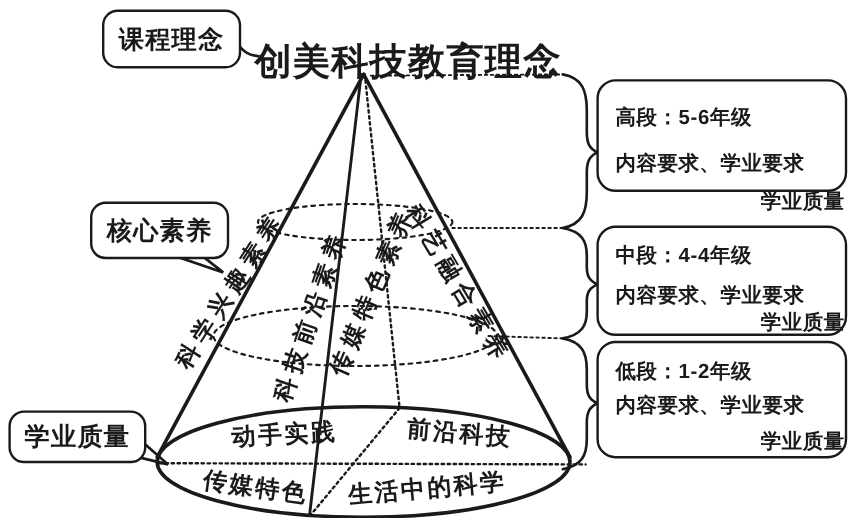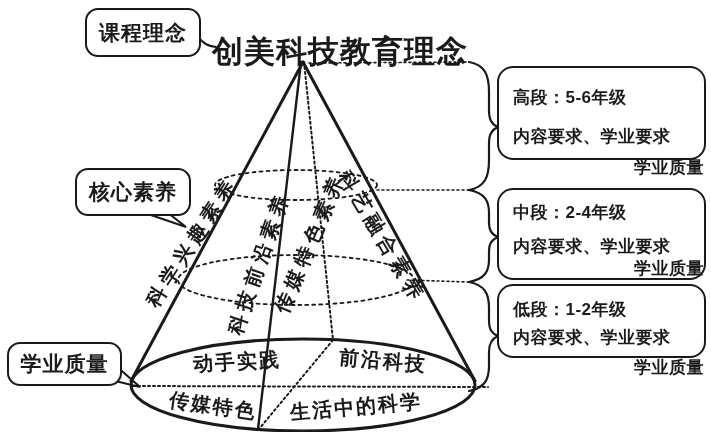--- a/index.html
+++ b/index.html
@@ -33,21 +33,21 @@
   .b-hands{left:237px;top:362px;transform:translate(-50%,-50%) rotate(-3deg);}
   .b-front{left:383px;top:361px;transform:translate(-50%,-50%) rotate(5deg);}
   .b-media{left:213px;top:406px;transform:translate(-50%,-50%) rotate(8deg);}
   .b-life{left:356px;top:407px;transform:translate(-50%,-50%) rotate(-5deg);}
   .stage-box{
     position:absolute;left:497px;width:209px;border:2.5px solid #1a1a1a;border-radius:16px;
     background:#fff;font-weight:bold;font-size:17px;letter-spacing:0.5px;box-sizing:border-box;
   }
   .sb1{top:66px;height:94px;}
   .sb2{top:188px;height:92px;}
-  .sb3{top:284px;height:74px;}
+  .sb3{top:284px;height:98px;}
   .stage-line{position:absolute;left:14px;white-space:nowrap;}
   .stage-line.center{left:0;right:0;text-align:right;}
   .sb1 .ln1{top:18px;} .sb1 .ln2{top:57px;} .sb1 .ln3{top:88px;}
   .sb2 .ln1{top:11px;} .sb2 .ln2{top:45px;} .sb2 .ln3{top:67px;}
   .sb3 .ln1{top:12px;} .sb3 .ln2{top:40px;} .sb3 .ln3{top:70px;}
 </style>
 </head>
 <body>
 
 <div class="canvas">
@@ -100,21 +100,21 @@
   <div class="base-lab b-front">前沿科技</div>
   <div class="base-lab b-media">传媒特色</div>
   <div class="base-lab b-life">生活中的科学</div>
 
   <div class="stage-box sb1">
     <div class="stage-line ln1">高段：5-6年级</div>
     <div class="stage-line ln2">内容要求、学业要求</div>
     <div class="stage-line ln3 center">学业质量</div>
   </div>
   <div class="stage-box sb2">
-    <div class="stage-line ln1">中段：2-4年级</div>
+    <div class="stage-line ln1">中段：4-4年级</div>
     <div class="stage-line ln2">内容要求、学业要求</div>
     <div class="stage-line ln3 center">学业质量</div>
   </div>
   <div class="stage-box sb3">
     <div class="stage-line ln1">低段：1-2年级</div>
     <div class="stage-line ln2">内容要求、学业要求</div>
     <div class="stage-line ln3 center">学业质量</div>
   </div>
 
 </div>

